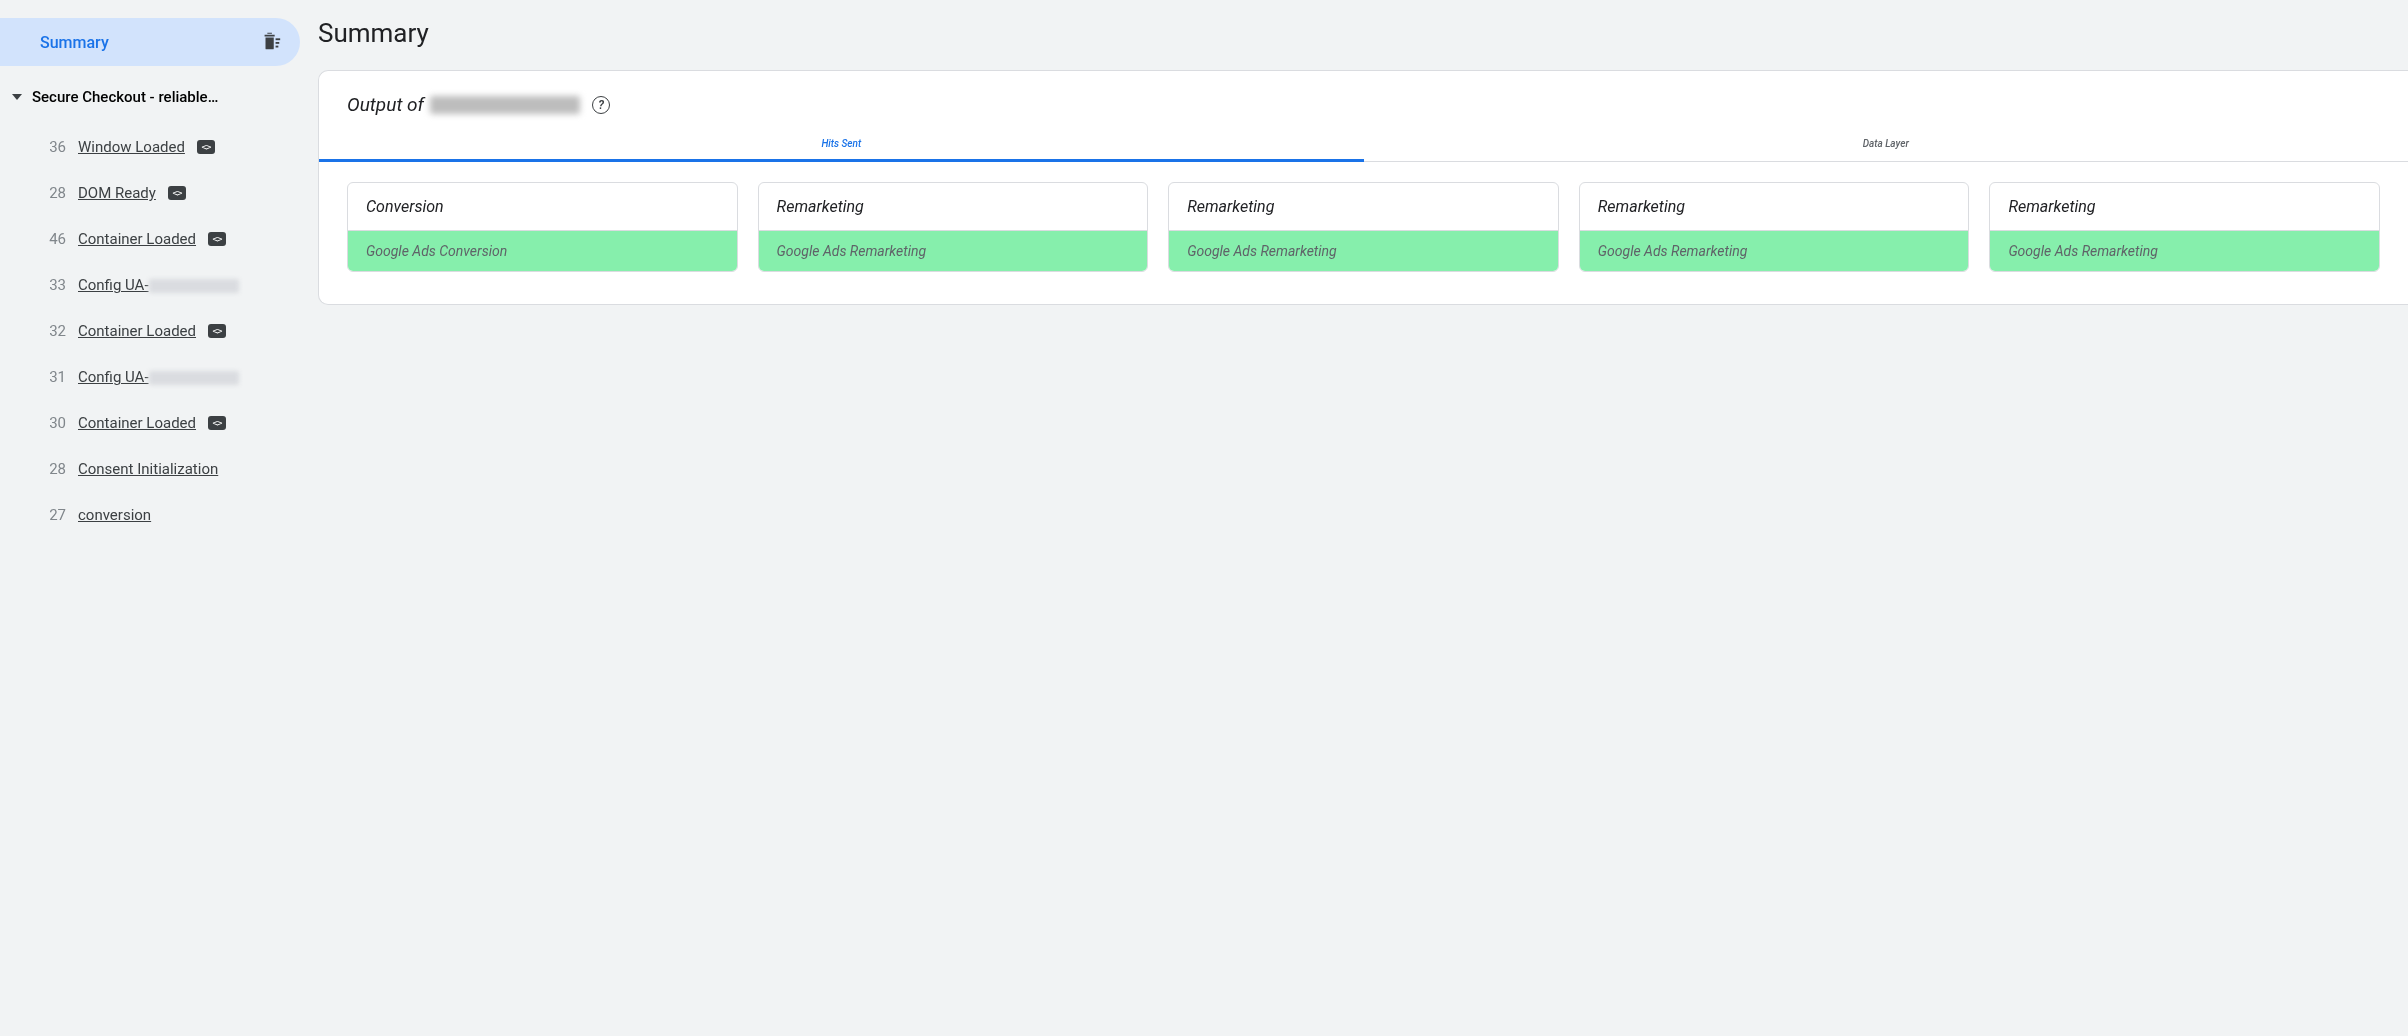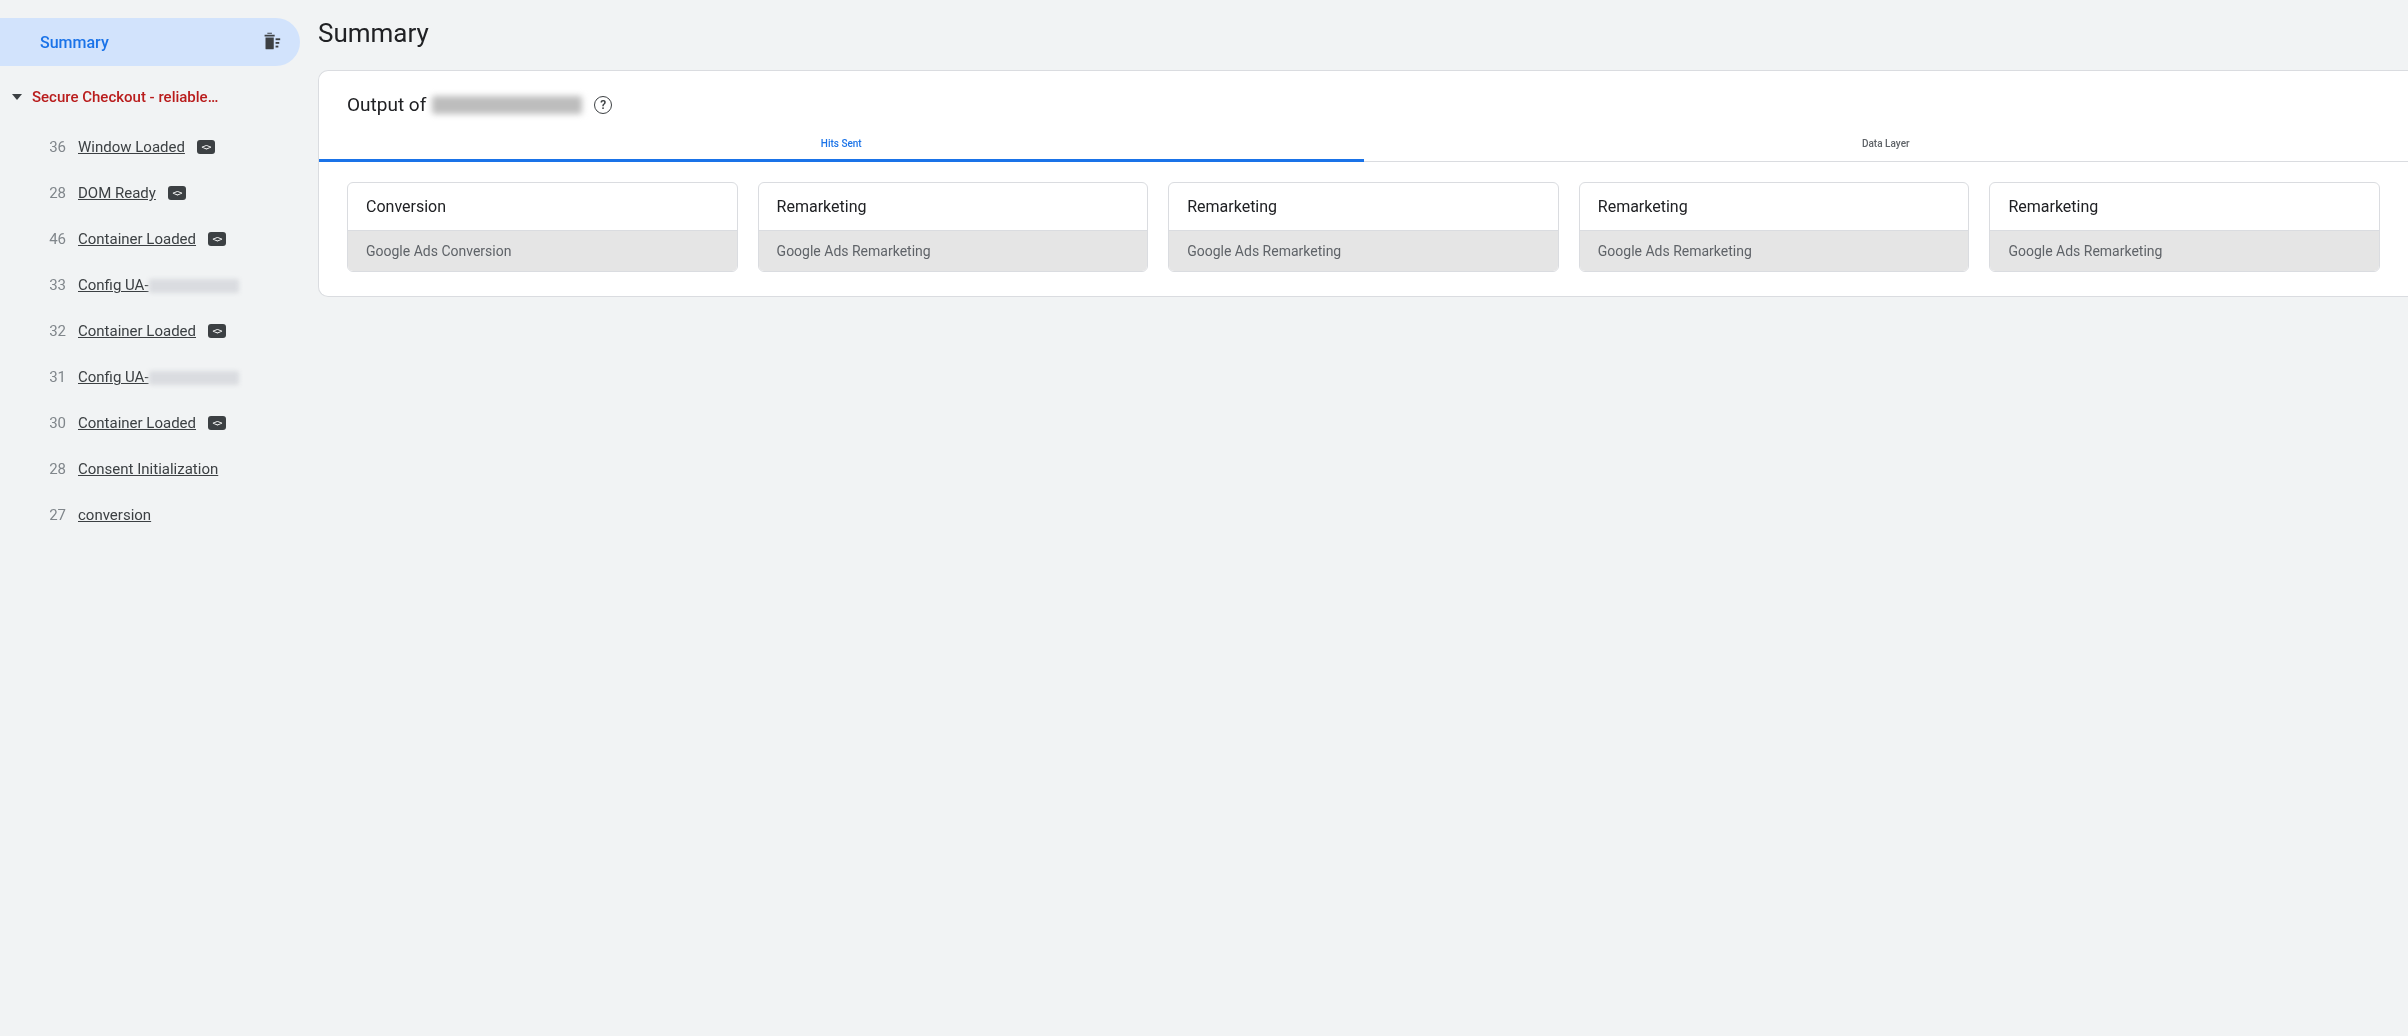--- a/index.html
+++ b/index.html
@@ -50,21 +50,21 @@
   }
   .caret-down {
     display: inline-block;
     width: 0; height: 0;
     border-left: 5px solid transparent;
     border-right: 5px solid transparent;
     border-top: 6px solid #3c4043;
   }
   .sidebar-section-title {
     font-size: 15px;
-    color: #b91c1c;
+    color: #000000;
     font-weight: 500;
     white-space: nowrap;
     overflow: hidden;
     text-overflow: ellipsis;
     max-width: 250px;
   }
   .event-list {
     list-style: none;
   }
   .event-item {
@@ -117,21 +117,22 @@
     color: #202124;
     font-weight: 400;
     margin-bottom: 22px;
   }
   .panel {
     background: #fff;
     border: 1px solid #dadce0;
     border-right: none;
     border-top-left-radius: 10px;
     border-bottom-left-radius: 10px;
-    padding-bottom: 24px;
+    padding-bottom: 32px;
+    font-style: italic;
   }
   .panel-header {
     display: flex;
     align-items: center;
     padding: 22px 28px 10px 28px;
     gap: 6px;
   }
   .panel-header-label {
     font-size: 19px;
     color: #202124;
@@ -195,21 +196,21 @@
   }
   .card-title {
     padding: 14px 18px;
     font-size: 16px;
     color: #202124;
   }
   .card-sub {
     padding: 12px 18px;
     font-size: 14px;
     color: #5f6368;
-    background: #e5e5e5;
+    background: #86efac;
     border-top: 1px solid #dadce0;
   }
 </style>
 </head>
 <body>
 
 <div class="app">
 
   <aside class="sidebar">
     <div class="sidebar-summary">

